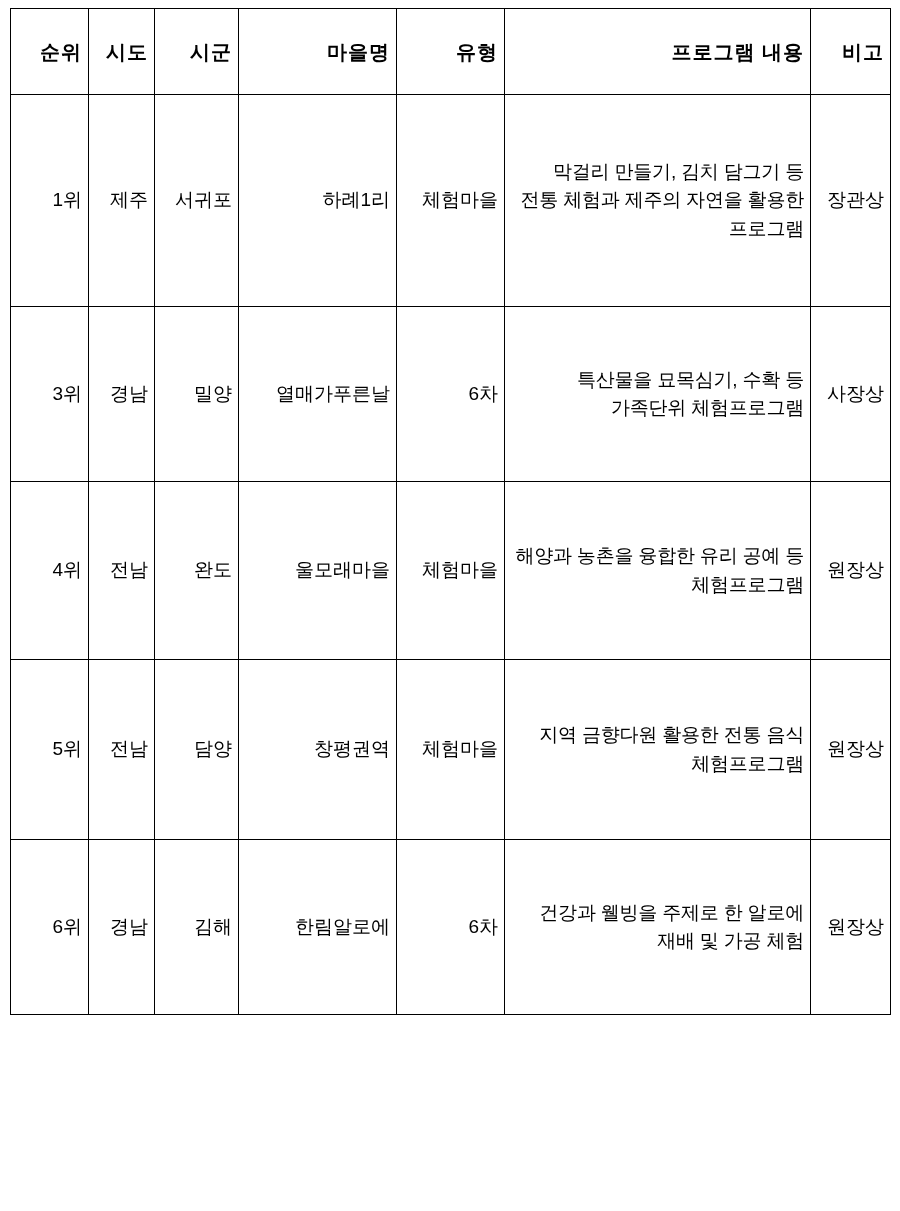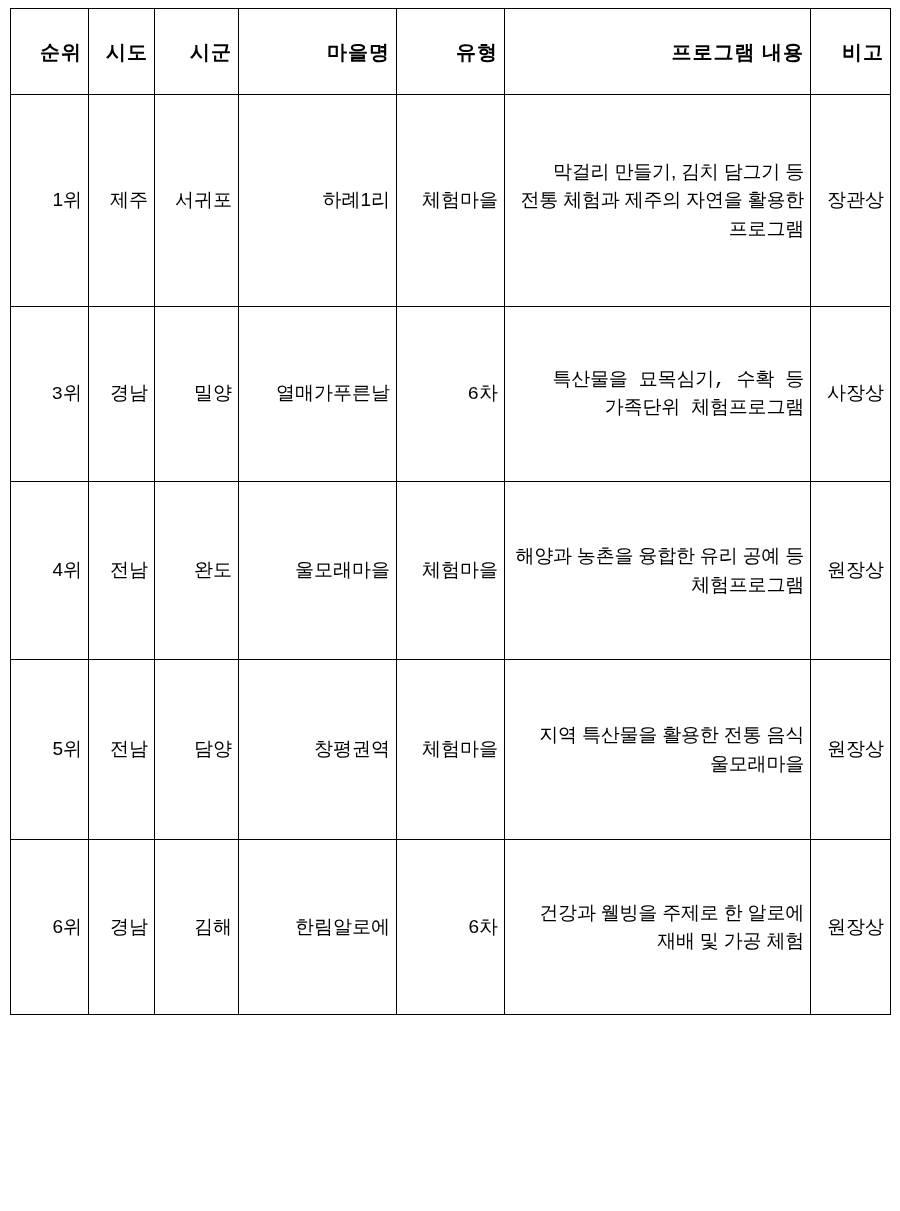--- a/index.html
+++ b/index.html
@@ -49,21 +49,21 @@
   tbody td {
     font-size: 19px;
     font-weight: normal;
     margin-left: 32px;
   }
   tbody tr {
     height: 200px;
   }
   tbody tr.r1 { height: 212px; }
   tbody tr.r2 { height: 195px; }
-  tbody tr.r3 { height: 175px; font-family: Liberation Mono, monospace; }
+  tbody tr.r3 { height: 175px; }
   tbody tr.r4 { height: 178px; }
   tbody tr.r5 { height: 180px; }
   tbody tr.r6 { height: 175px; }
 
   col.c-rank   { width: 78px; }
   col.c-sido   { width: 66px; }
   col.c-sigun  { width: 84px; }
   col.c-village{ width: 158px; }
   col.c-type   { width: 108px; }
   col.c-program{ width: 306px; }
@@ -132,21 +132,21 @@
         <td class="type">체험마을</td>
         <td class="program">해양과 농촌을 융합한 유리 공예 등 체험프로그램</td>
         <td class="note">원장상</td>
       </tr>
       <tr class="r5">
         <td class="rank">5위</td>
         <td class="sido">전남</td>
         <td class="sigun">담양</td>
         <td class="village">창평권역</td>
         <td class="type">체험마을</td>
-        <td class="program">지역 특산물을 활용한 전통 음식 울모래마을</td>
+        <td class="program">지역 금향다원 활용한 전통 음식 체험프로그램</td>
         <td class="note">원장상</td>
       </tr>
       <tr class="r6">
         <td class="rank">6위</td>
         <td class="sido">경남</td>
         <td class="sigun">김해</td>
         <td class="village">한림알로에</td>
         <td class="type">6차</td>
         <td class="program">건강과 웰빙을 주제로 한 알로에 재배 및 가공 체험</td>
         <td class="note">원장상</td>

